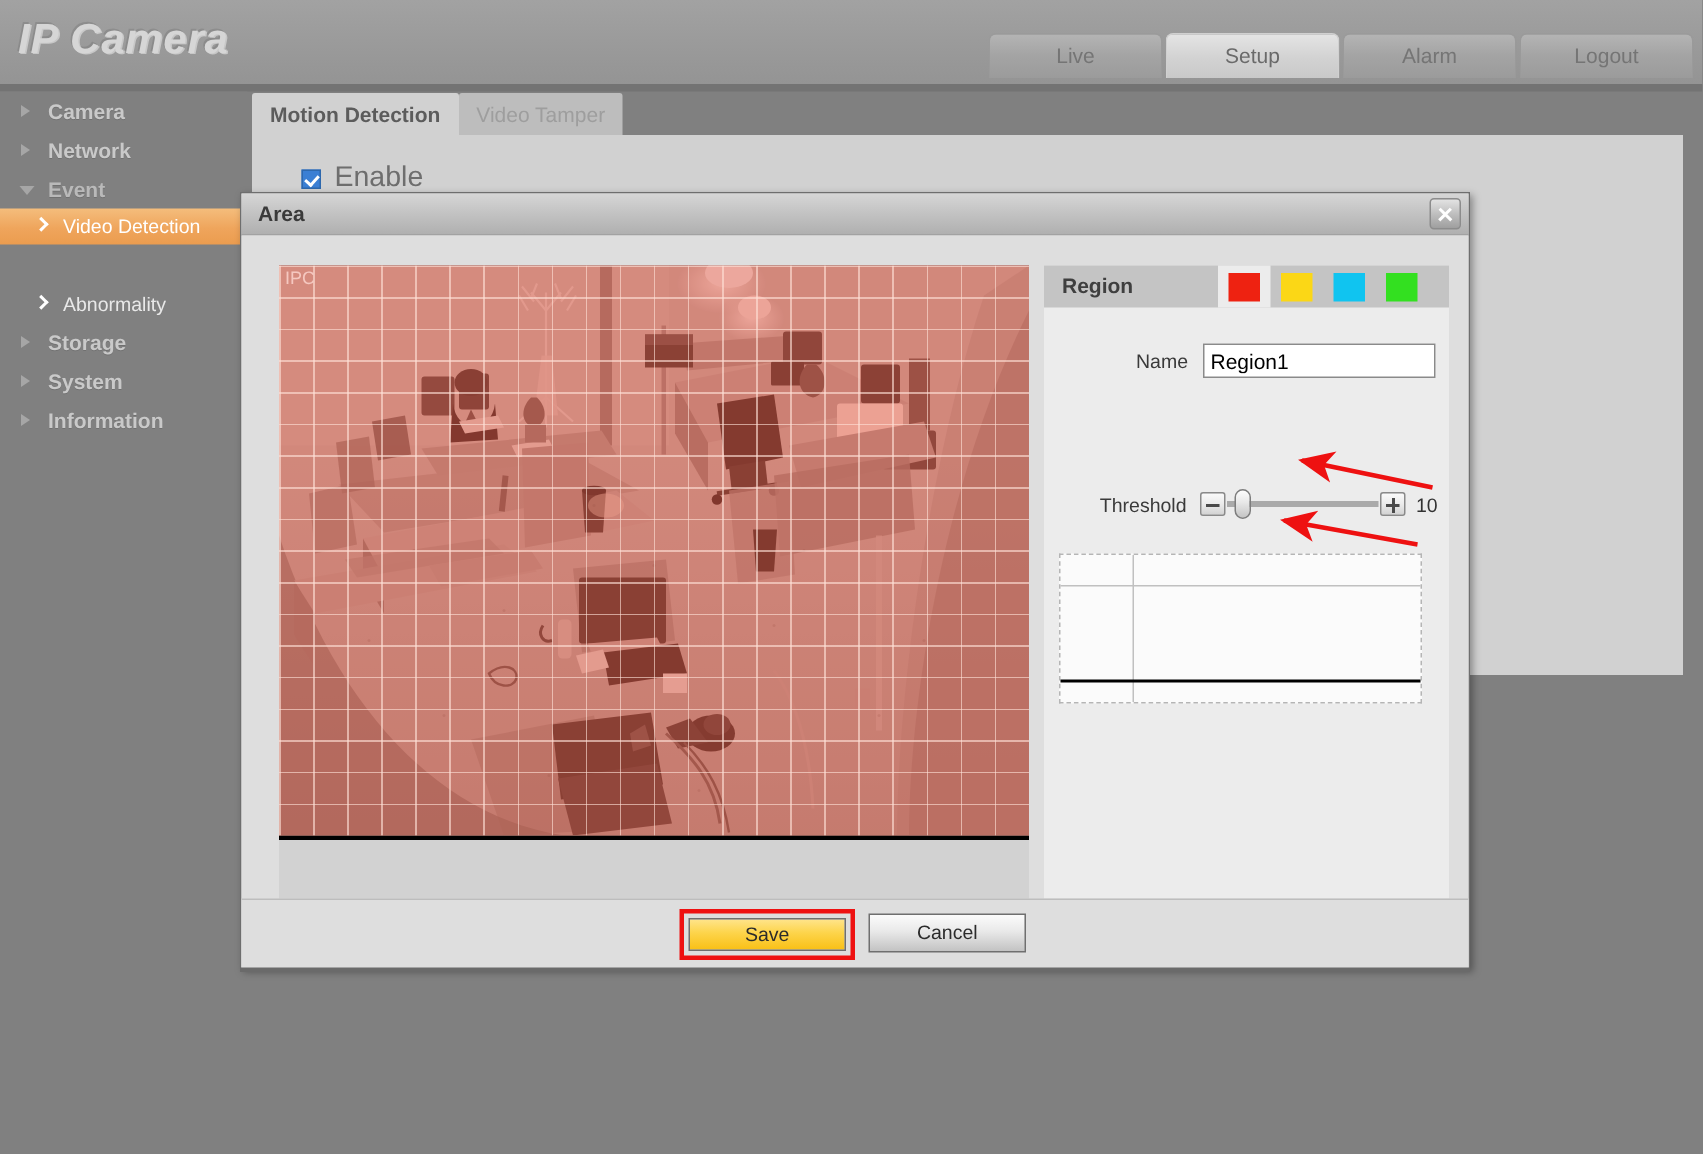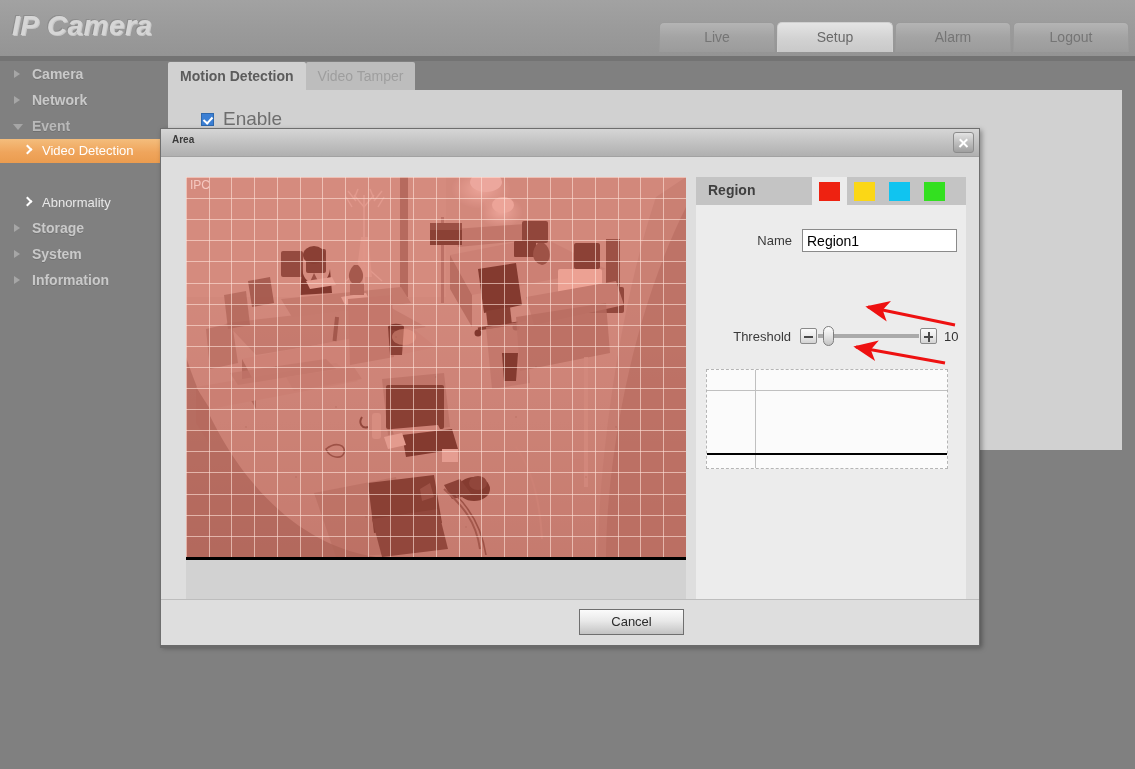--- a/index.html
+++ b/index.html
@@ -113,21 +113,21 @@
     background: #dedede; border: 1px solid #6e6e6e;
     box-shadow: 2px 2px 5px rgba(0,0,0,.35);
     box-sizing: border-box;
   }
   .dlg-title {
     position: relative; height: 27px;
     background: linear-gradient(180deg, #d6d6d6 0%, #c3c3c3 48%, #b0b0b0 100%);
     border-bottom: 1px solid #a2a2a2;
   }
   .dlg-title .t {
-    position: absolute; left: 11px; top: 5px; font-size: 10px; font-weight: bold; color: #3a3a3a; text-align: center;
+    position: absolute; left: 11px; top: 5px; font-size: 14px; font-weight: bold; color: #3a3a3a; text-align: center;
   }
   .dlg-close {
     position: absolute; right: 5px; top: 3px; width: 21px; height: 21px;
     background: linear-gradient(180deg, #e3e3e3 0%, #bfbfbf 50%, #9f9f9f 100%);
     border: 1px solid #8c8c8c; border-radius: 3px; cursor: pointer;
     box-sizing: border-box;
   }
   .dlg-close::before, .dlg-close::after {
     content: ""; position: absolute; left: 4px; top: 9px; width: 11px; height: 2.4px; background: #ffffff;
   }
@@ -561,20 +561,23 @@
           <span class="slider-val">10</span>
         </div>
 
         <div class="graph">
           <div class="gridlines"></div>
           <div class="threshline"></div>
         </div>
       </div>
 
       <div class="dlg-footer">
+        <div class="save-wrap">
+          <div class="btn-save">Save</div>
+        </div>
         <div class="btn btn-cancel">Cancel</div>
       </div>
 
     </div>
   </div>
 
   <div class="bottom-rule"></div>
 
   <svg class="arrows" viewBox="0 0 1135 769">
     <defs>

